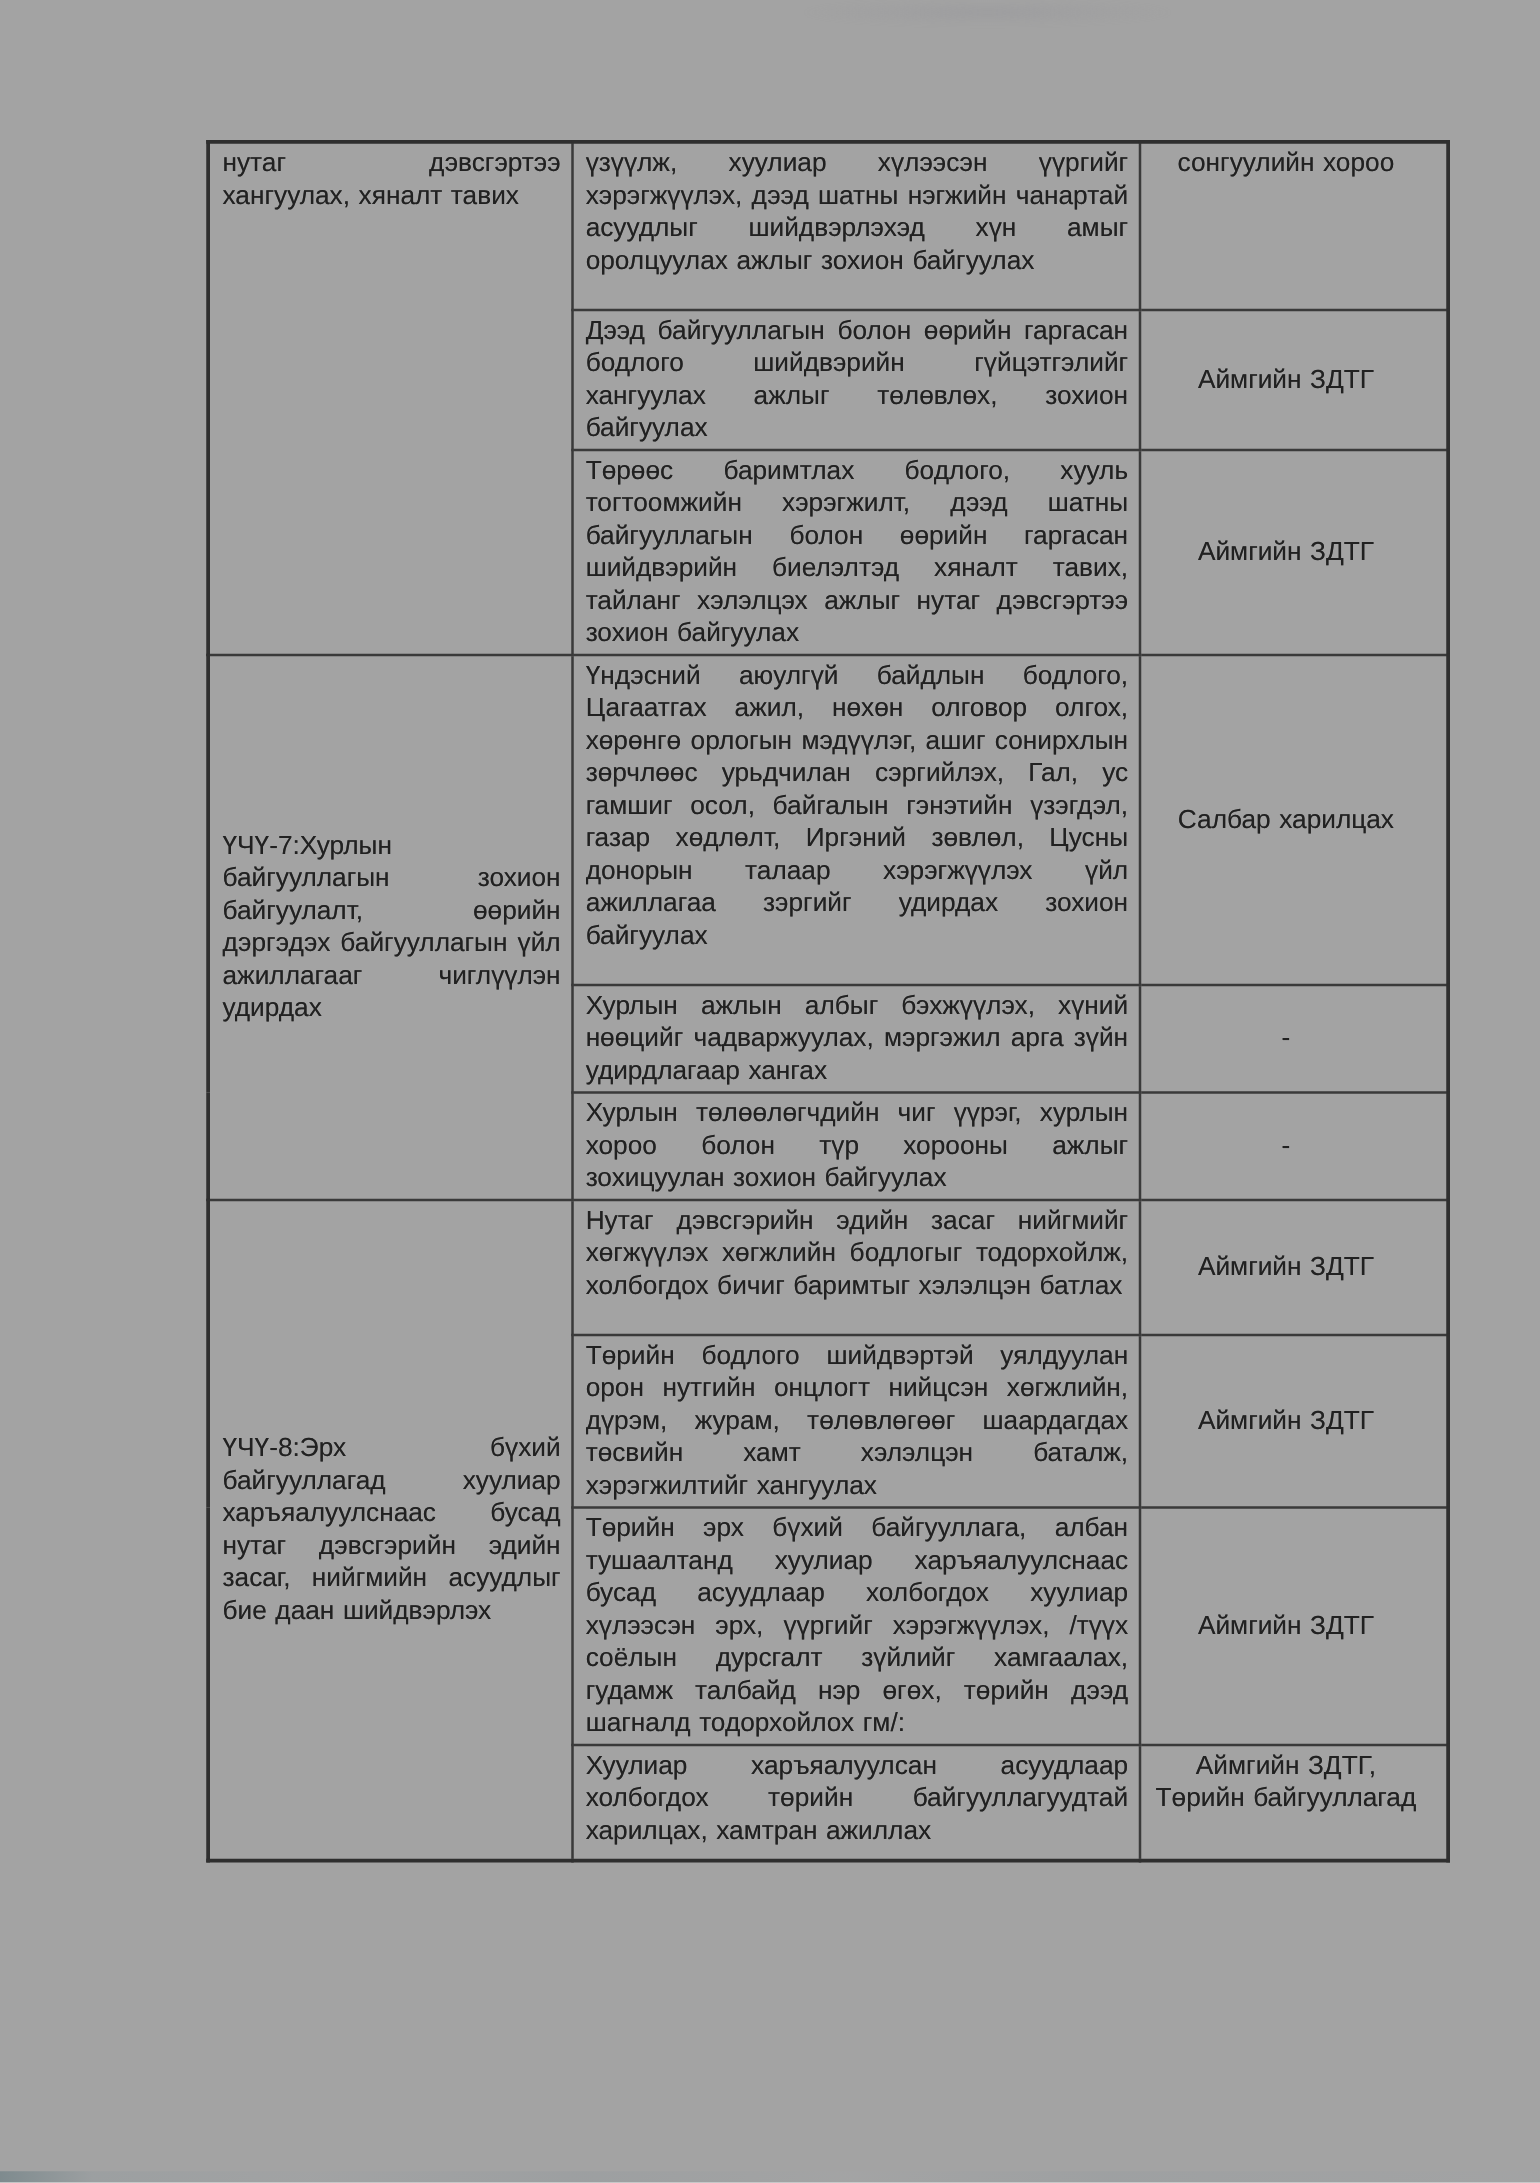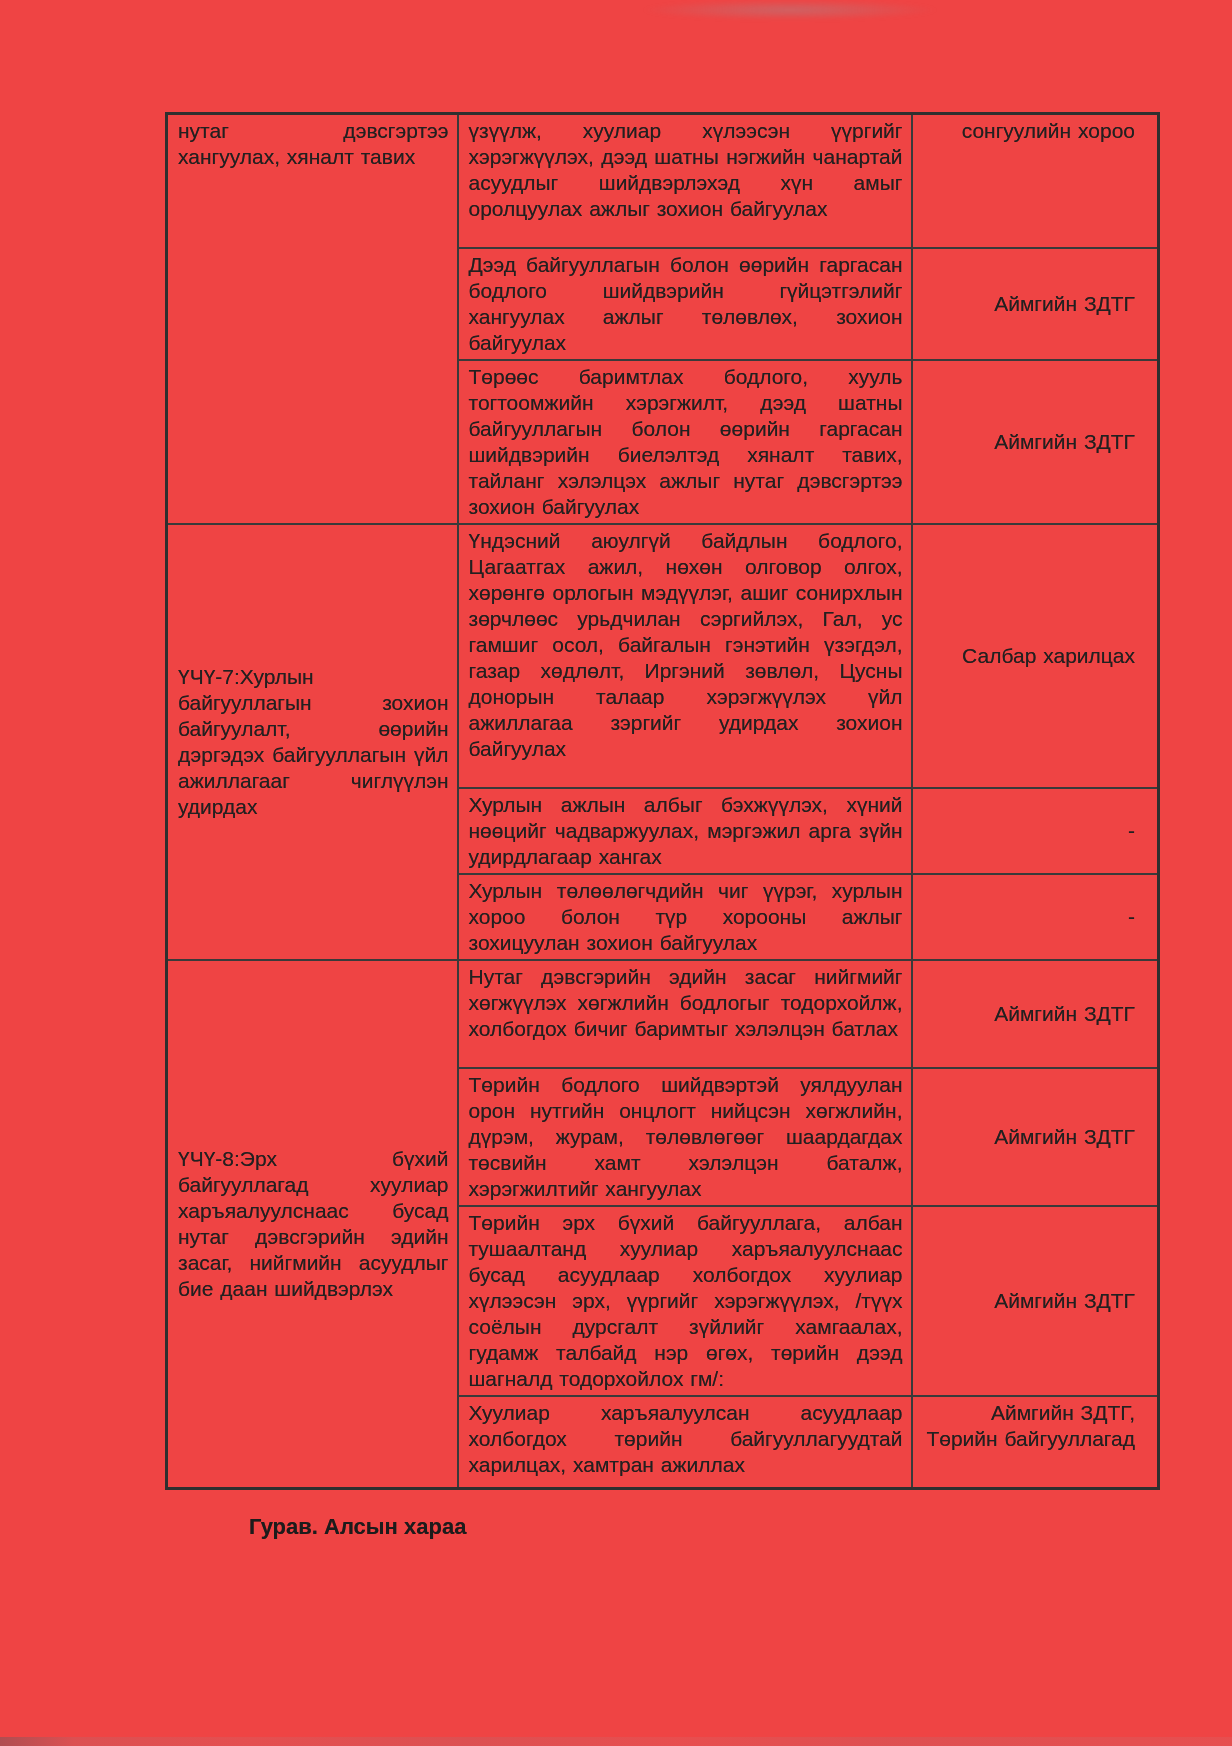--- a/index.html
+++ b/index.html
@@ -1,20 +1,20 @@
 <!DOCTYPE html>
 <html><head>
 <meta charset="utf-8">
 <style>
   html,body{margin:0;padding:0;background:#e8e8e8;}
   .page{
     position:relative;
     width:1232px;height:1746px;
     margin:0 auto;
-    background:#ef4444;
+    background:#a3a3a3;
     overflow:hidden;
     font-family:"Liberation Sans","DejaVu Sans",sans-serif;
     color:#212121;
     box-sizing:border-box;
     padding-top:112px;
   }
   
   .artifact-top{
     position:absolute;top:0;left:640px;width:300px;height:20px;
     background:radial-gradient(ellipse at center,rgba(150,150,155,.38),rgba(150,150,155,0) 70%);
@@ -47,21 +47,21 @@
     font-size:21px;
     line-height:26px;
     padding:3px 8px 3px 10px;
     vertical-align:top;
     word-spacing:1px;
     text-shadow:0 0 .4px rgba(0,0,0,.45);
     overflow:hidden;
   }
   td.c-scope{text-align:justify;}
   td.c-act{text-align:justify;margin-top:41px;}
-  td.c-resp{text-align:right;padding:3px 22px 3px 10px;}
+  td.c-resp{text-align:center;padding:3px 22px 3px 10px;}
   td.vt{vertical-align:top;}
   td.vm{vertical-align:middle;}
   tr.ra1{height:134px}
   tr.ra2{height:108px}
   tr.ra3{height:160px}
   tr.rb1{height:264px}
   tr.rb2{height:82px}
   tr.rb3{height:82px}
   tr.rc1{height:108px}
   tr.rc2{height:134px}
@@ -141,17 +141,16 @@
         <td class="c-act">Төрийн эрх бүхий байгууллага, албан тушаалтанд хуулиар харъяалуулснаас бусад асуудлаар холбогдох хуулиар хүлээсэн эрх, үүргийг хэрэгжүүлэх, /түүх соёлын дурсгалт зүйлийг хамгаалах, гудамж талбайд нэр өгөх, төрийн дээд шагналд тодорхойлох гм/:</td>
         <td class="c-resp vm">Аймгийн ЗДТГ</td>
       </tr>
       <tr class="rc4">
         <td class="c-act">Хуулиар харъяалуулсан асуудлаар холбогдох төрийн байгууллагуудтай харилцах, хамтран ажиллах</td>
         <td class="c-resp vt">Аймгийн ЗДТГ, Төрийн байгууллагад</td>
       </tr>
     </tbody>
   </table>
 
-  <h3 class="sec-heading">Гурав. Алсын хараа</h3>
 
 
   <div class="artifact-bottom"></div>
 </div>
 
 </body></html>

